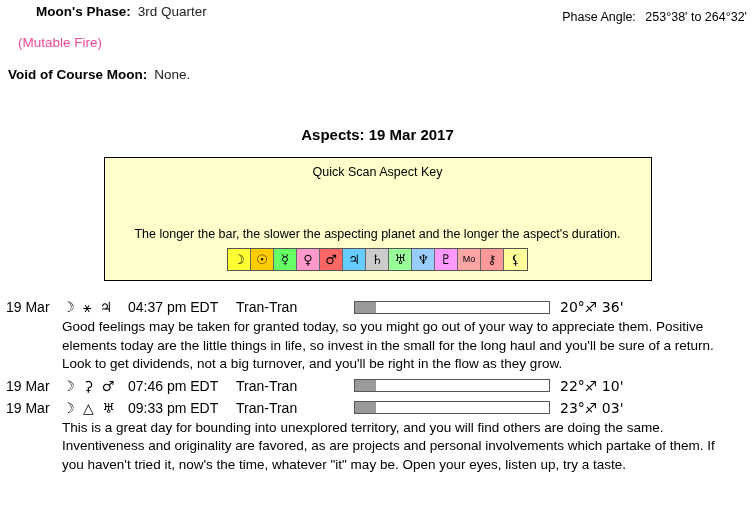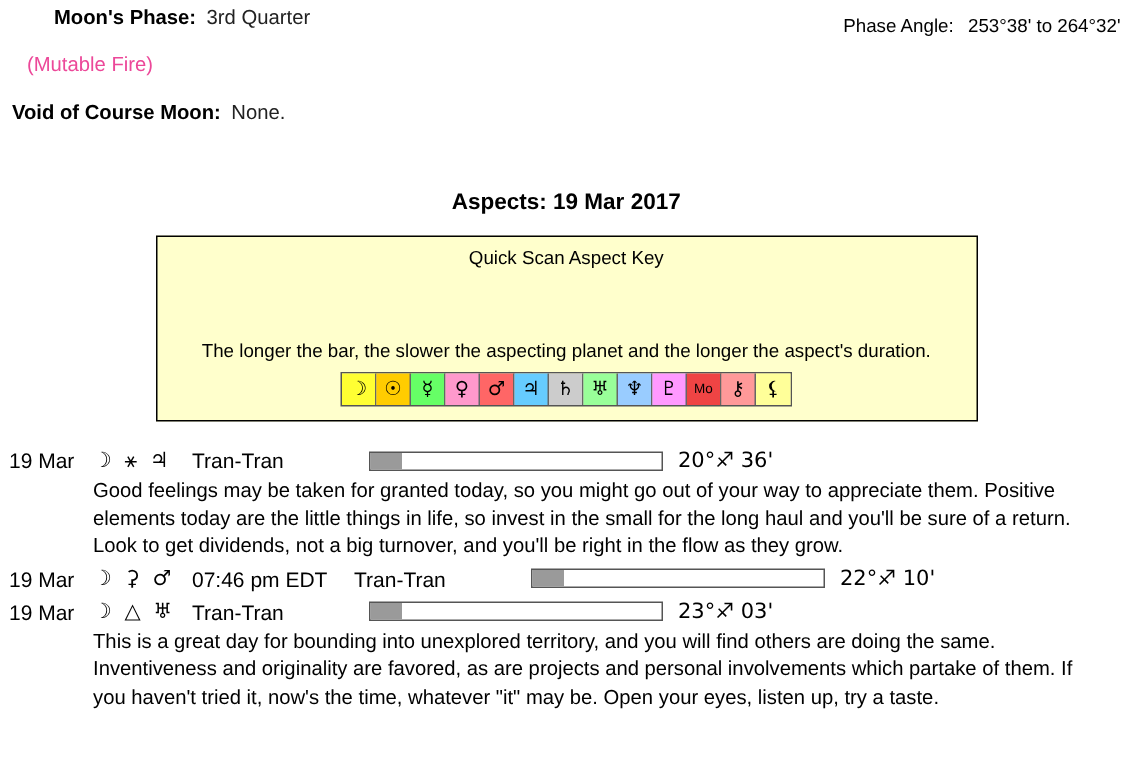--- a/index.html
+++ b/index.html
@@ -197,31 +197,32 @@
         <div class="key-cell" style="background: rgb(255, 255, 51);">☽</div>
         <div class="key-cell" style="background: rgb(255, 204, 0);">☉</div>
         <div class="key-cell" style="background: rgb(102, 255, 102);">☿</div>
         <div class="key-cell" style="background: rgb(255, 153, 204);">♀</div>
         <div class="key-cell" style="background: rgb(255, 102, 102);">♂</div>
         <div class="key-cell" style="background: rgb(102, 204, 255);">♃</div>
         <div class="key-cell" style="background: rgb(204, 204, 204);">♄</div>
         <div class="key-cell" style="background: rgb(153, 255, 153);">♅</div>
         <div class="key-cell" style="background: rgb(153, 204, 255);">♆</div>
         <div class="key-cell" style="background: rgb(255, 153, 255);">♇</div>
-        <div class="key-cell small" style="background: #ef4444;">Mo</div>
+        <div class="key-cell small" style="background: #fca5a5;">Mo</div>
         <div class="key-cell" style="background: rgb(255, 153, 153);">⚷</div>
         <div class="key-cell" style="background: rgb(255, 255, 153);">⚸</div>
       </div>
   </div>
 
   <div class="entries" id="entries">
       <div class="entry">
         <div class="entry-line">
           <span class="e-date">19 Mar</span>
           <span class="e-glyphs">☽ ⚹ ♃</span>
+          <span class="e-time">04:37 pm EDT</span>
           <span class="e-tran">Tran-Tran</span>
           <div class="bar-wrap">
             <div class="bar-fill" style="width: 11%;"></div>
           </div>
           <span class="e-pos">20°♐ 36'</span>
         </div>
         <div class="entry-text">Good feelings may be taken for granted today, so you might go out of your way to appreciate them. Positive elements today are the little things in life, so invest in the small for the long haul and you'll be sure of a return. Look to get dividends, not a big turnover, and you'll be right in the flow as they grow.</div>
       </div>
       <div class="entry">
         <div class="entry-line">
@@ -232,20 +233,21 @@
           <div class="bar-wrap">
             <div class="bar-fill" style="width: 11%;"></div>
           </div>
           <span class="e-pos">22°♐ 10'</span>
         </div>
       </div>
       <div class="entry">
         <div class="entry-line">
           <span class="e-date">19 Mar</span>
           <span class="e-glyphs">☽ △ ♅</span>
+          <span class="e-time">09:33 pm EDT</span>
           <span class="e-tran">Tran-Tran</span>
           <div class="bar-wrap">
             <div class="bar-fill" style="width: 11%;"></div>
           </div>
           <span class="e-pos">23°♐ 03'</span>
         </div>
         <div class="entry-text">This is a great day for bounding into unexplored territory, and you will find others are doing the same. Inventiveness and originality are favored, as are projects and personal involvements which partake of them. If you haven't tried it, now's the time, whatever "it" may be. Open your eyes, listen up, try a taste.</div>
       </div>
     </div>
 

